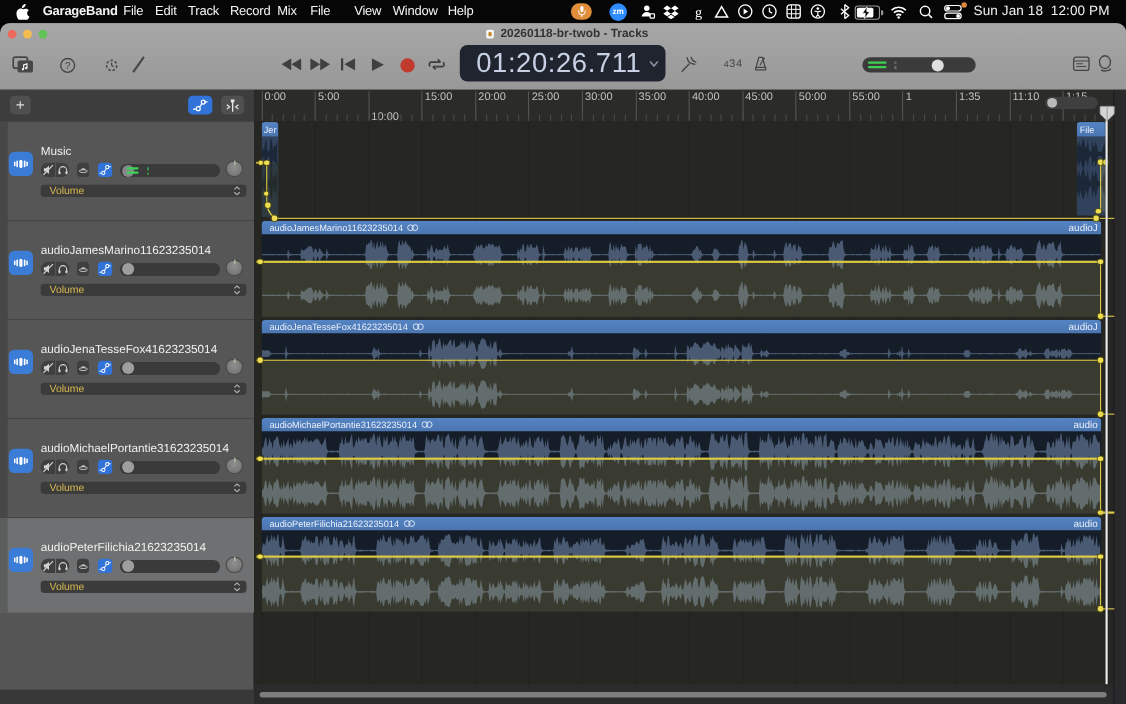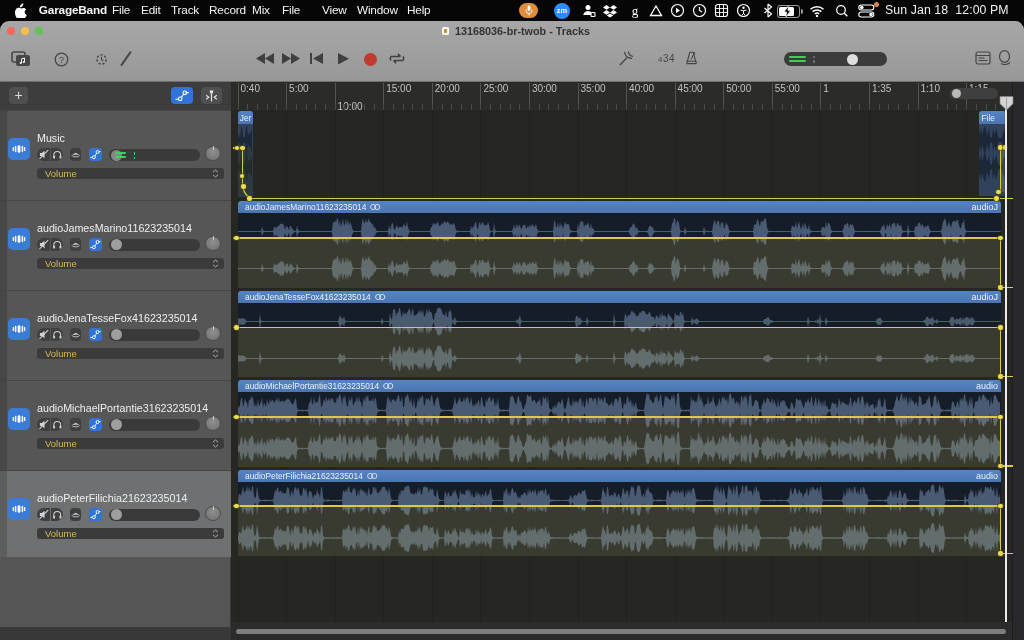--- a/index.html
+++ b/index.html
@@ -120,21 +120,21 @@
 
 <div class="abs" style="left:0;top:21px;width:1024px;height:619px;border-radius:9px 9px 0 0;overflow:hidden;background:#262623">
 
   <div class="abs" style="left:0;top:0;width:1024px;height:60px;background:linear-gradient(#a7a7a7,#989898);border-bottom:1px solid #6f6f6f">
   <div style="position:absolute;left:6.5px;top:5.5px;width:8px;height:8px;border-radius:50%;background:#ee6a5f"></div>
         <div style="position:absolute;left:20.5px;top:5.5px;width:8px;height:8px;border-radius:50%;background:#f5bd4f"></div>
         <div style="position:absolute;left:34.5px;top:5.5px;width:8px;height:8px;border-radius:50%;background:#61c355"></div>
         <div style="position:absolute;left:442px;top:6px;width:7px;height:8px;background:#f5f5f5;border-radius:1.5px">
           <div style="position:absolute;left:2px;top:2px;width:3px;height:4px;background:#c98a30;border-radius:1px"></div>
         </div>
-        <div style="position:absolute;left:455px;top:4px;font-size:10.8px;font-weight:bold;color:#333">13168036-br-twob - Tracks</div>
+        <div style="position:absolute;left:455px;top:4px;font-size:10.8px;font-weight:bold;color:#333">20260118-br-twob - Tracks</div>
         <svg width="20" height="16" viewBox="0 0 20 16" style="position:absolute;left:11px;top:30px">
           <rect x="1" y="1" width="13" height="10" rx="2" fill="none" stroke="#474747" stroke-width="1.6"></rect>
           <rect x="5" y="4" width="14" height="11" rx="2" fill="#474747"></rect>
           <path d="M10.5 12v-4l3-1v4" stroke="#fff" stroke-width="1" fill="none"></path>
           <circle cx="9.8" cy="12" r="1" fill="#fff"></circle>
           <circle cx="12.8" cy="11" r="1" fill="#fff"></circle>
         </svg>
         <svg width="15" height="15" viewBox="0 0 15 15" style="position:absolute;left:54px;top:31px">
           <circle cx="7.5" cy="7.5" r="6.3" fill="none" stroke="#474747" stroke-width="1.3"></circle>
           <text x="7.5" y="10.6" text-anchor="middle" font-size="9" fill="#474747" font-family="Liberation Sans">?</text>
@@ -163,20 +163,26 @@
           <polygon points="10,0 0,5.5 10,11" fill="#3f3f3f"></polygon>
         </svg>
         <svg width="11" height="11.5" viewBox="0 0 11 11.5" style="position:absolute;left:338px;top:32px">
           <polygon points="0,0 11,5.75 0,11.5" fill="#3f3f3f"></polygon>
         </svg>
         <div style="position:absolute;left:364px;top:31.5px;width:13px;height:13px;border-radius:50%;background:#c03a2e"></div>
         <svg width="16" height="13" viewBox="0 0 16 13" style="position:absolute;left:389px;top:31px">
           <path d="M2 4.5h9.5M11.5 4.5l-2.6-2.6M4.5 8.5H14M4.5 8.5l2.6 2.6" fill="none" stroke="#3f3f3f" stroke-width="1.5"></path>
           <path d="M2 4.5c-1 1.4-1 2.6 0 4M14 8.5c1-1.4 1-2.6 0-4" fill="none" stroke="#3f3f3f" stroke-width="1.5"></path>
         </svg>
+        <div style="position:absolute;left:418px;top:20px;width:187px;height:33px;background:#20242e;border-radius:7px">
+          <div style="position:absolute;left:10px;top:2px;width:160px;font-size:25px;color:#c7d1e3;font-family:'Liberation Sans';letter-spacing:0.5px;text-align:center">01:20:26.711</div>
+          <svg width="9" height="6" viewBox="0 0 9 6" style="position:absolute;right:6px;top:14px">
+            <path d="M1 1l3.5 4L8 1" fill="none" stroke="#8d97ab" stroke-width="1.4"></path>
+          </svg>
+        </div>
         <svg width="15" height="15" viewBox="0 0 15 15" style="position:absolute;left:619px;top:30px">
           <path d="M1.2 13.8l6.2-6.6" stroke="#454545" stroke-width="1.3" stroke-linecap="round" fill="none"></path>
           <path d="M5.6 1.4c.6 3.4 3.2 5.8 7 6M9.4 0.9c.3 2.1 1.9 3.9 4.1 4.4" fill="none" stroke="#454545" stroke-width="1.2" stroke-linecap="round"></path>
         </svg>
         <div style="position:absolute;left:658px;top:32px;font-size:10px;color:#454545;letter-spacing:0.5px"><span style="font-size:8px">4</span>34</div>
         <svg width="15" height="15" viewBox="0 0 15 15" style="position:absolute;left:684px;top:30px">
           <path d="M5.8 1.2h3.4l2.4 9H3.4zM2.9 10.2h9.2v2.4H2.9z" fill="none" stroke="#454545" stroke-width="1.15" stroke-linejoin="round"></path>
           <path d="M6.8 8.6l3.4-6.2" stroke="#454545" stroke-width="1"></path>
           <circle cx="10.4" cy="2.2" r="0.9" fill="#454545"></circle>
         </svg>
@@ -478,21 +484,21 @@
               </svg>
             </div>
           </div>
       <div class="abs" style="left:0;top:627px;width:231px;height:13px;background:#383838"></div>
 
       <div class="abs" style="left:231px;top:82px;width:781px;height:28px;background:#2b2b2a;border-bottom:1px solid #1e1e1e">
       </div>
       <div class="abs" style="left:231px;top:82px;width:793px;height:28px;overflow:hidden">
         <div class="abs" style="left:-231px;top:0px;width:1024px;height:28px">
               <div style="position:absolute;left:237.5px;top:1px;width:1px;height:26px;background:#565650"></div>
-              <div style="position:absolute;left:240.5px;top:1px;font-size:10px;color:#c2c2be">0:40</div>
+              <div style="position:absolute;left:240.5px;top:1px;font-size:10px;color:#c2c2be">0:00</div>
               <div style="position:absolute;left:286.1px;top:1px;width:1px;height:26px;background:#565650"></div>
               <div style="position:absolute;left:289.1px;top:1px;font-size:10px;color:#c2c2be">5:00</div>
               <div style="position:absolute;left:334.6px;top:1px;width:1px;height:26px;background:#565650"></div>
               <div style="position:absolute;left:337.6px;top:19px;font-size:10px;color:#c2c2be">10:00</div>
               <div style="position:absolute;left:383.2px;top:1px;width:1px;height:26px;background:#565650"></div>
               <div style="position:absolute;left:386.2px;top:1px;font-size:10px;color:#c2c2be">15:00</div>
               <div style="position:absolute;left:431.8px;top:1px;width:1px;height:26px;background:#565650"></div>
               <div style="position:absolute;left:434.8px;top:1px;font-size:10px;color:#c2c2be">20:00</div>
               <div style="position:absolute;left:480.4px;top:1px;width:1px;height:26px;background:#565650"></div>
               <div style="position:absolute;left:483.4px;top:1px;font-size:10px;color:#c2c2be">25:00</div>
@@ -506,21 +512,21 @@
               <div style="position:absolute;left:677.6px;top:1px;font-size:10px;color:#c2c2be">45:00</div>
               <div style="position:absolute;left:723.2px;top:1px;width:1px;height:26px;background:#565650"></div>
               <div style="position:absolute;left:726.2px;top:1px;font-size:10px;color:#c2c2be">50:00</div>
               <div style="position:absolute;left:771.8px;top:1px;width:1px;height:26px;background:#565650"></div>
               <div style="position:absolute;left:774.8px;top:1px;font-size:10px;color:#c2c2be">55:00</div>
               <div style="position:absolute;left:820.3px;top:1px;width:1px;height:26px;background:#565650"></div>
               <div style="position:absolute;left:823.3px;top:1px;font-size:10px;color:#c2c2be">1</div>
               <div style="position:absolute;left:868.9px;top:1px;width:1px;height:26px;background:#565650"></div>
               <div style="position:absolute;left:871.9px;top:1px;font-size:10px;color:#c2c2be">1:35</div>
               <div style="position:absolute;left:917.5px;top:1px;width:1px;height:26px;background:#565650"></div>
-              <div style="position:absolute;left:920.5px;top:1px;font-size:10px;color:#c2c2be">1:10</div>
+              <div style="position:absolute;left:920.5px;top:1px;font-size:10px;color:#c2c2be">11:10</div>
               <div style="position:absolute;left:966.0px;top:1px;width:1px;height:26px;background:#565650"></div>
               <div style="position:absolute;left:969.0px;top:1px;font-size:10px;color:#c2c2be">1:15</div>
               <div style="position:absolute;left:237.5px;top:22px;width:1px;height:6px;background:#4a4a45"></div>
               <div style="position:absolute;left:247.2px;top:22px;width:1px;height:6px;background:#4a4a45"></div>
               <div style="position:absolute;left:256.9px;top:22px;width:1px;height:6px;background:#4a4a45"></div>
               <div style="position:absolute;left:266.6px;top:22px;width:1px;height:6px;background:#4a4a45"></div>
               <div style="position:absolute;left:276.4px;top:22px;width:1px;height:6px;background:#4a4a45"></div>
               <div style="position:absolute;left:286.1px;top:22px;width:1px;height:6px;background:#4a4a45"></div>
               <div style="position:absolute;left:295.8px;top:22px;width:1px;height:6px;background:#4a4a45"></div>
               <div style="position:absolute;left:305.5px;top:22px;width:1px;height:6px;background:#4a4a45"></div>

